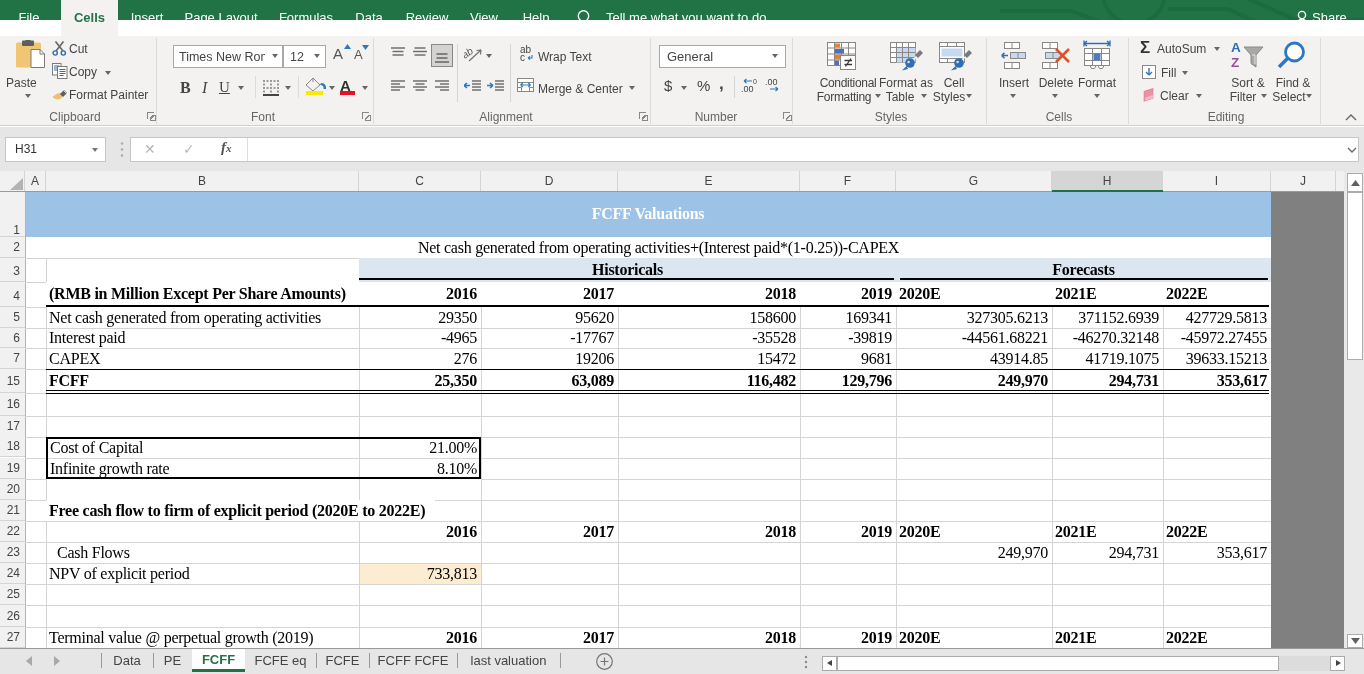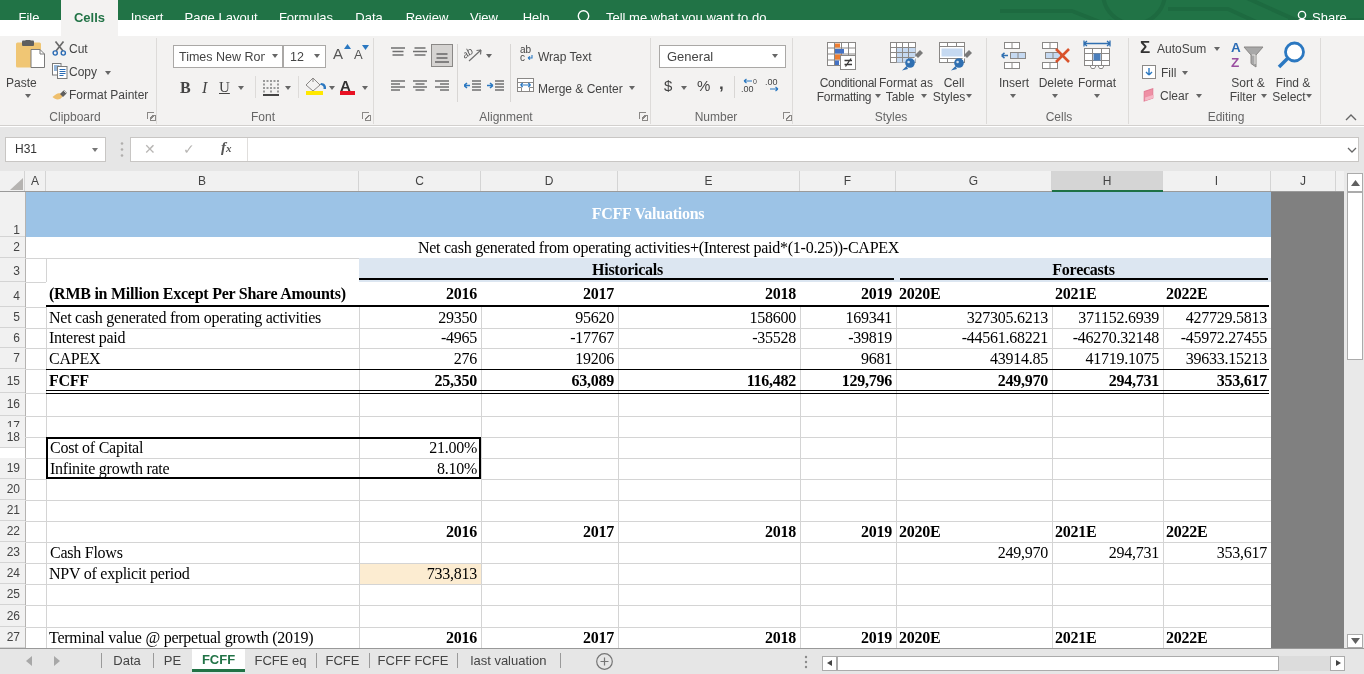--- a/index.html
+++ b/index.html
@@ -416,21 +416,21 @@
     <div class="rowhdr" style="top:21px;height:45px;line-height:76px">1</div>
     <div class="rowhdr" style="top:66px;height:21px;line-height:21px">2</div>
     <div class="rowhdr" style="top:87px;height:24px;line-height:26px">3</div>
     <div class="rowhdr" style="top:111px;height:25px;line-height:28px">4</div>
     <div class="rowhdr" style="top:136px;height:21px;line-height:21px">5</div>
     <div class="rowhdr" style="top:157px;height:20px;line-height:20px">6</div>
     <div class="rowhdr" style="top:177px;height:21px;line-height:21px">7</div>
     <div class="rowhdr" style="top:198px;height:24px;line-height:24px">15</div>
     <div class="rowhdr" style="top:222px;height:23px;line-height:23px">16</div>
     <div class="rowhdr" style="top:245px;height:21px;line-height:21px">17</div>
-    <div class="rowhdr" style="top:256px;height:21px;line-height:21px">18</div>
+    <div class="rowhdr" style="top:265px;height:21px;line-height:21px">18</div>
     <div class="rowhdr" style="top:287px;height:21px;line-height:21px">19</div>
     <div class="rowhdr" style="top:308px;height:21px;line-height:21px">20</div>
     <div class="rowhdr" style="top:329px;height:21px;line-height:21px">21</div>
     <div class="rowhdr" style="top:350px;height:21px;line-height:21px">22</div>
     <div class="rowhdr" style="top:371px;height:21px;line-height:21px">23</div>
     <div class="rowhdr" style="top:392px;height:21px;line-height:21px">24</div>
     <div class="rowhdr" style="top:413px;height:21px;line-height:21px">25</div>
     <div class="rowhdr" style="top:434px;height:22px;line-height:22px">26</div>
     <div class="rowhdr" style="top:456px;height:21px;line-height:21px">27</div>
     <div class="abs" style="left:25px;top:21px;width:1px;height:456px;background:#b5b3b1"></div>
@@ -498,20 +498,21 @@
     <div class="cell rt" style="left:359px;top:157px;width:118px;height:20px;line-height:20px">-4965</div>
     <div class="cell rt" style="left:481px;top:157px;width:133px;height:20px;line-height:20px">-17767</div>
     <div class="cell rt" style="left:618px;top:157px;width:178px;height:20px;line-height:20px">-35528</div>
     <div class="cell rt" style="left:800px;top:157px;width:92px;height:20px;line-height:20px">-39819</div>
     <div class="cell rt" style="left:896px;top:157px;width:152px;height:20px;line-height:20px">-44561.68221</div>
     <div class="cell rt" style="left:1052px;top:157px;width:107px;height:20px;line-height:20px">-46270.32148</div>
     <div class="cell rt" style="left:1163px;top:157px;width:104px;height:20px;line-height:20px">-45972.27455</div>
     <div class="cell" style="left:46px;top:177px;height:21px;line-height:21px;padding-left:3px">CAPEX</div>
     <div class="cell rt" style="left:359px;top:177px;width:118px;height:21px;line-height:21px">276</div>
     <div class="cell rt" style="left:481px;top:177px;width:133px;height:21px;line-height:21px">19206</div>
+    <div class="cell rt" style="left:618px;top:177px;width:178px;height:21px;line-height:21px">15472</div>
     <div class="cell rt" style="left:800px;top:177px;width:92px;height:21px;line-height:21px">9681</div>
     <div class="cell rt" style="left:896px;top:177px;width:152px;height:21px;line-height:21px">43914.85</div>
     <div class="cell rt" style="left:1052px;top:177px;width:107px;height:21px;line-height:21px">41719.1075</div>
     <div class="cell rt" style="left:1163px;top:177px;width:104px;height:21px;line-height:21px">39633.15213</div>
 
     <div class="abs" style="left:46px;top:198px;width:1223px;height:1px;background:#000"></div>
     <div class="cell b" style="left:46px;top:199px;height:21px;line-height:21px;padding-left:3px">FCFF</div>
     <div class="cell b rt" style="left:359px;top:199px;width:118px;height:21px;line-height:21px">25,350</div>
     <div class="cell b rt" style="left:481px;top:199px;width:133px;height:21px;line-height:21px">63,089</div>
     <div class="cell b rt" style="left:618px;top:199px;width:178px;height:21px;line-height:21px">116,482</div>
@@ -521,30 +522,31 @@
     <div class="cell b rt" style="left:1163px;top:199px;width:104px;height:21px;line-height:21px">353,617</div>
     <div class="abs" style="left:46px;top:219px;width:1223px;height:1px;background:#000"></div>
     <div class="abs" style="left:46px;top:222px;width:1223px;height:1px;background:#000"></div>
 
     <div class="abs" style="left:46px;top:266px;width:435px;height:42px;border:2px solid #000"></div>
     <div class="cell" style="left:48px;top:266px;height:21px;line-height:21px;padding-left:2px">Cost of Capital</div>
     <div class="cell rt" style="left:359px;top:266px;width:118px;height:21px;line-height:21px">21.00%</div>
     <div class="cell" style="left:48px;top:287px;height:21px;line-height:21px;padding-left:2px">Infinite growth rate</div>
     <div class="cell rt" style="left:359px;top:287px;width:118px;height:21px;line-height:21px">8.10%</div>
 
+    <div class="cell b" style="left:46px;top:329px;height:21px;line-height:21px;background:#fff;padding-left:3px;padding-right:10px">Free cash flow to firm of explicit period (2020E to 2022E)</div>
 
     <div class="cell b rt" style="left:359px;top:350px;width:118px;height:21px;line-height:21px">2016</div>
     <div class="cell b rt" style="left:481px;top:350px;width:133px;height:21px;line-height:21px">2017</div>
     <div class="cell b rt" style="left:618px;top:350px;width:178px;height:21px;line-height:21px">2018</div>
     <div class="cell b rt" style="left:800px;top:350px;width:92px;height:21px;line-height:21px">2019</div>
     <div class="cell b" style="left:899px;top:350px;height:21px;line-height:21px">2020E</div>
     <div class="cell b" style="left:1055px;top:350px;height:21px;line-height:21px">2021E</div>
     <div class="cell b" style="left:1166px;top:350px;height:21px;line-height:21px">2022E</div>
 
-    <div class="cell" style="left:46px;top:371px;height:21px;line-height:21px;padding-left:4px">Cash Flows</div>
+    <div class="cell" style="left:46px;top:371px;height:21px;line-height:21px;padding-left:11px">Cash Flows</div>
     <div class="cell rt" style="left:896px;top:371px;width:152px;height:21px;line-height:21px">249,970</div>
     <div class="cell rt" style="left:1052px;top:371px;width:107px;height:21px;line-height:21px">294,731</div>
     <div class="cell rt" style="left:1163px;top:371px;width:104px;height:21px;line-height:21px">353,617</div>
 
     <div class="cell" style="left:46px;top:392px;height:21px;line-height:21px;padding-left:3px">NPV of explicit period</div>
     <div class="abs" style="left:360px;top:393px;width:121px;height:20px;background:#fcecd1"></div>
     <div class="cell rt" style="left:359px;top:392px;width:118px;height:21px;line-height:21px">733,813</div>
 
     <div class="cell" style="left:46px;top:456px;height:21px;line-height:21px;padding-left:3px">Terminal value @ perpetual growth (2019)</div>
     <div class="cell b rt" style="left:359px;top:456px;width:118px;height:21px;line-height:21px">2016</div>

